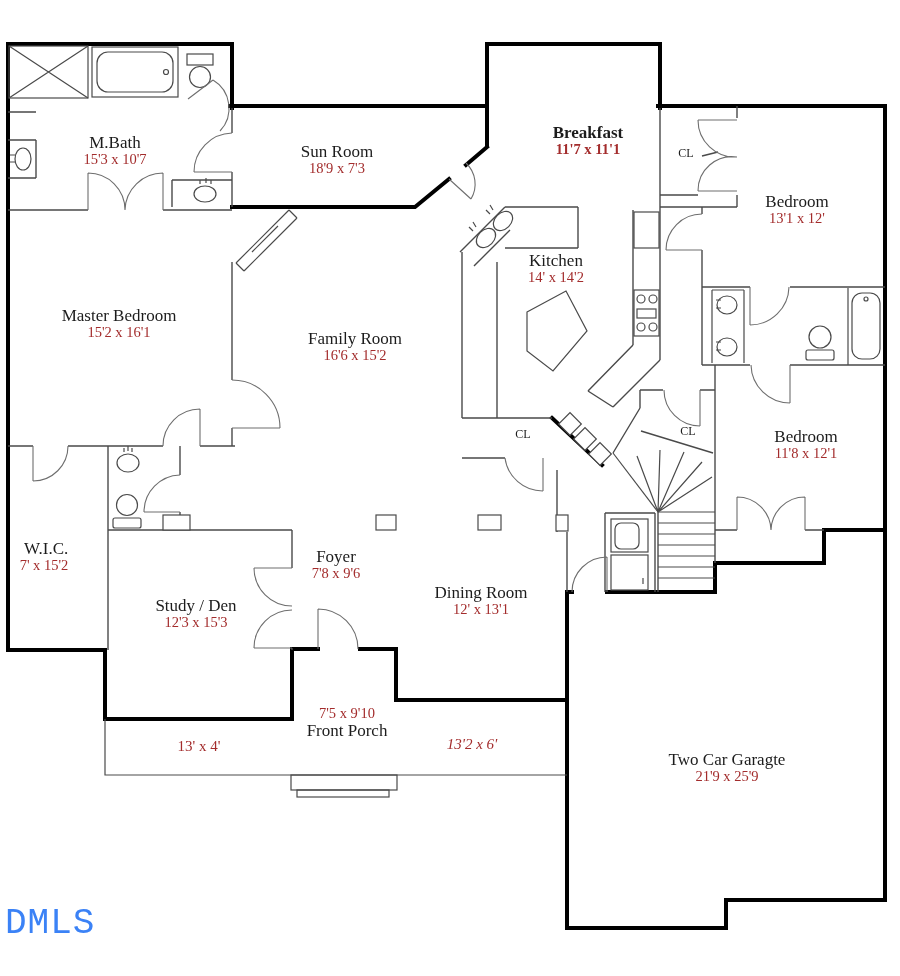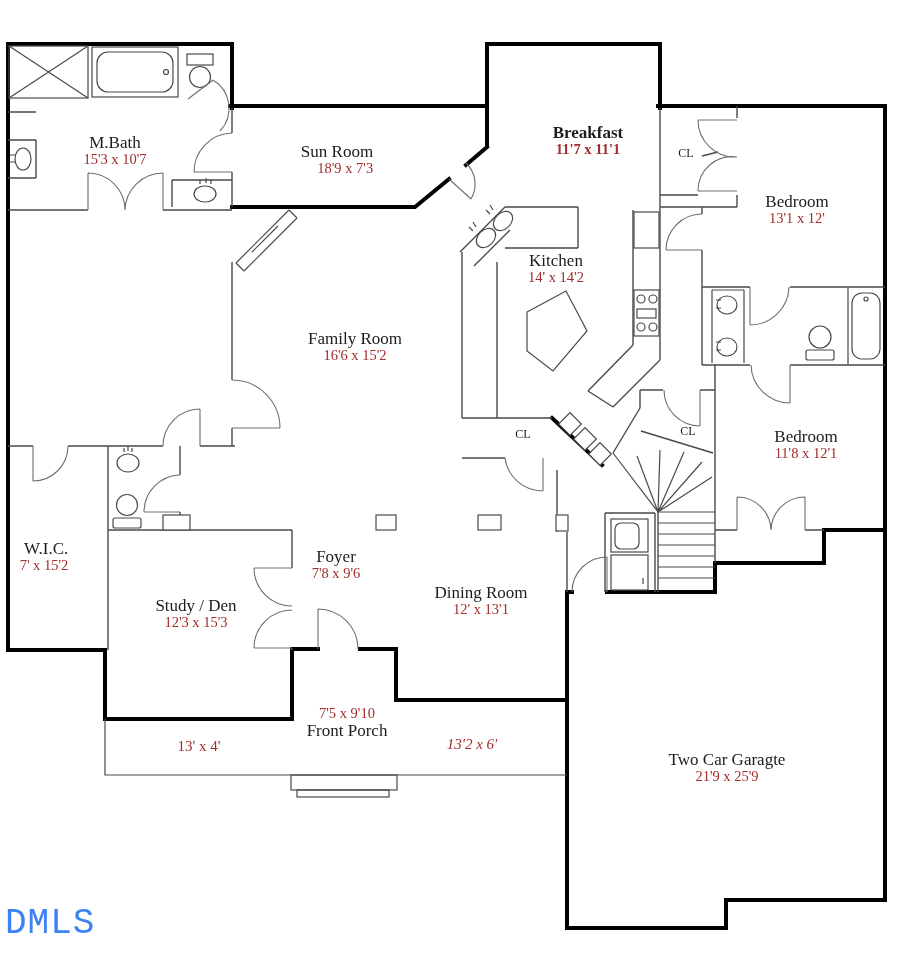--- a/index.html
+++ b/index.html
@@ -197,36 +197,40 @@
     <path class="door" d="M 700,390 V 426 M 664,390 A 36,36 0 0 0 700,426"></path>
     <path class="door" d="M 737,530 V 497 M 805,530 V 497 M 771,530 A 34,34 0 0 0 737,497 M 771,530 A 34,34 0 0 1 805,497"></path>
     <path class="door" d="M 607,592 V 557 M 572,592 A 35,35 0 0 1 607,557"></path>
   </g>
 </svg>
 
   <div class="lbl" style="left:115px;top:134px;">
     <span class="nm">M.Bath</span>
     <span class="dm">15'3 x 10'7</span>
   </div>
-  <div class="lbl" style="left:337px;top:143px;text-align:right;">
+  <div class="lbl" style="left:337px;top:143px;">
     <span class="nm">Sun Room</span>
     <span class="dm">18'9 x 7'3</span>
   </div>
   <div class="lbl" style="left:588px;top:124px;font-weight:bold;">
     <span class="nm">Breakfast</span>
     <span class="dm">11'7 x 11'1</span>
   </div>
   <div class="lbl" style="left:797px;top:193px;">
     <span class="nm">Bedroom</span>
     <span class="dm">13'1 x 12'</span>
   </div>
   <div class="lbl" style="left:556px;top:252px;">
     <span class="nm">Kitchen</span>
     <span class="dm">14' x 14'2</span>
   </div>
+  <div class="lbl" style="left:119px;top:307px;">
+    <span class="nm">Master Bedroom</span>
+    <span class="dm">15'2 x 16'1</span>
+  </div>
   <div class="lbl" style="left:355px;top:330px;">
     <span class="nm">Family Room</span>
     <span class="dm">16'6 x 15'2</span>
   </div>
   <div class="lbl" style="left:806px;top:428px;">
     <span class="nm">Bedroom</span>
     <span class="dm">11'8 x 12'1</span>
   </div>
   <div class="lbl" style="left:44px;top:540px;text-align:right;">
     <span class="nm">W.I.C.</span>

